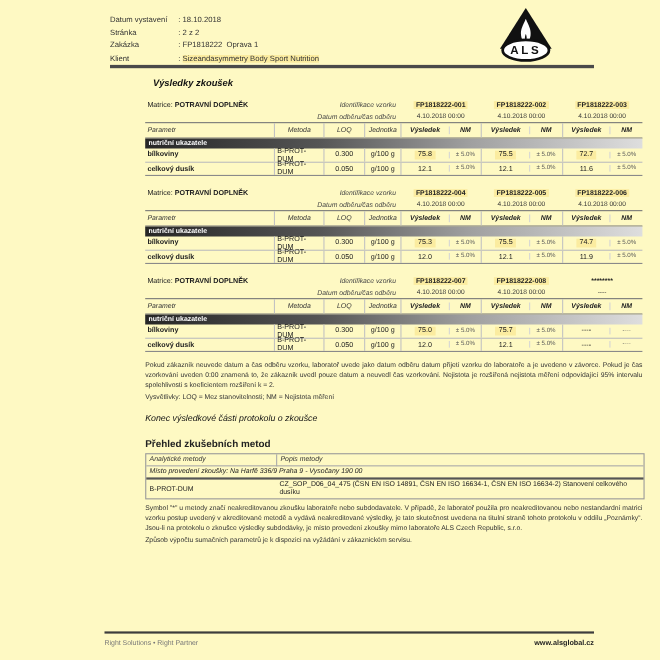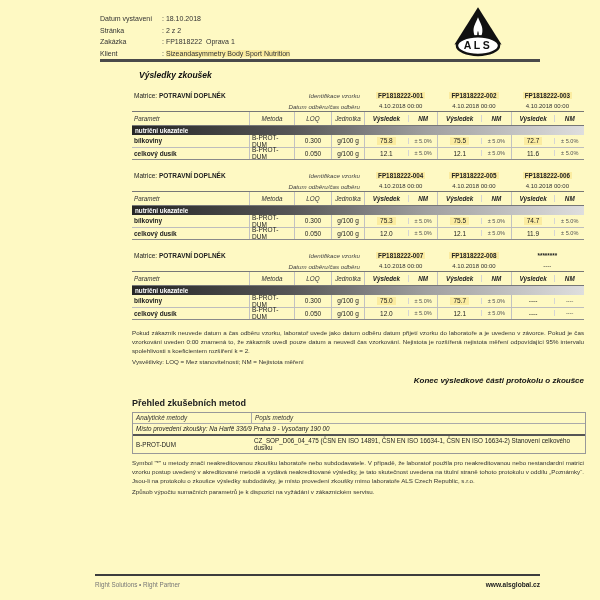--- a/index.html
+++ b/index.html
@@ -55,21 +55,21 @@
   .c{justify-content:center;}
   .pair{display:flex;padding:0;}
   .pair .p-res{flex:1.5;display:flex;align-items:center;justify-content:center;}
   .pair .p-res .hl{padding:0.5px 3px;}
   .pair .p-nm{flex:1;display:flex;align-items:center;justify-content:center;
               font-size:5.6px;color:#555;border-left:1px solid #d5d5d5;}
 
   
   .note{font-size:6.2px;line-height:1.45;color:#333;margin:0;text-align:justify;}
   .note2{font-size:6.2px;color:#333;margin:2px 0 0 0;}
-  .endline{font-size:8px;font-weight:bold;font-style:italic;text-align:right;color:#111;margin:11px 0 0 0;}
+  .endline{font-size:8px;font-weight:normal;font-style:italic;text-align:left;color:#111;margin:11px 0 0 0;}
 
   
   .m-title{font-size:9px;color:#222;margin:13px 0 4px 0;font-weight:bold;}
   .mtable{width:452px;border:1px solid #999;font-size:6.3px;color:#222;}
   .mrow{display:grid;grid-template-columns:118px 1fr;}
   .mcell{padding:1.5px 3px;display:flex;align-items:center;}
   .mhead .mcell{font-style:italic;color:#333;border-bottom:1px solid #aaa;}
   .mhead .mcell+.mcell{border-left:1px solid #aaa;}
   .mloc{border-bottom:2px solid #555;}
   .mloc .mcell{grid-column:1 / span 2;font-style:italic;}

